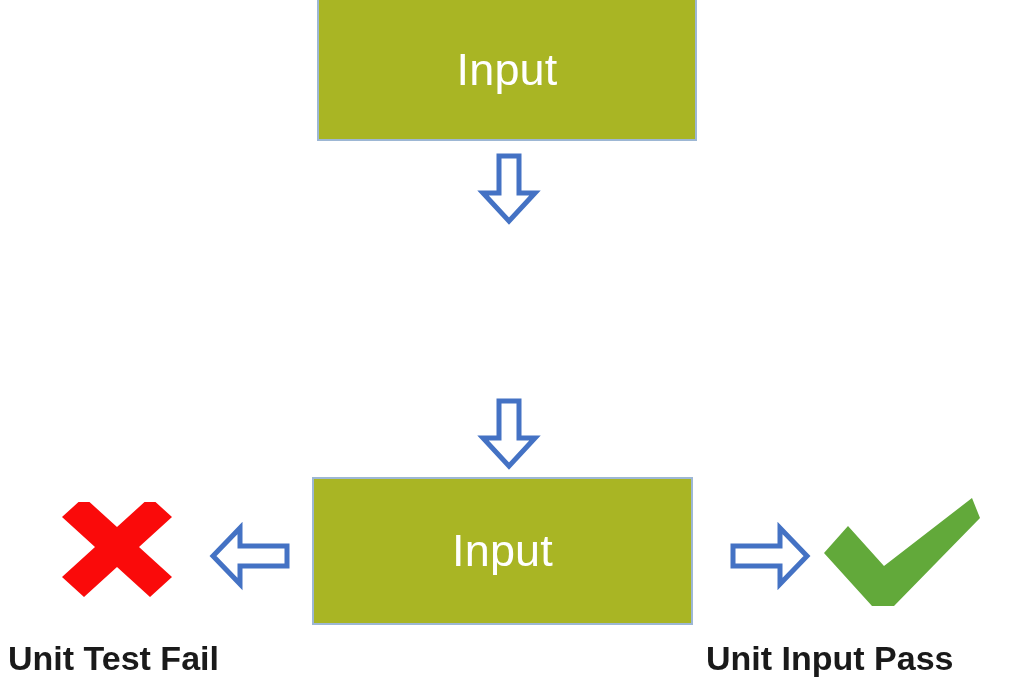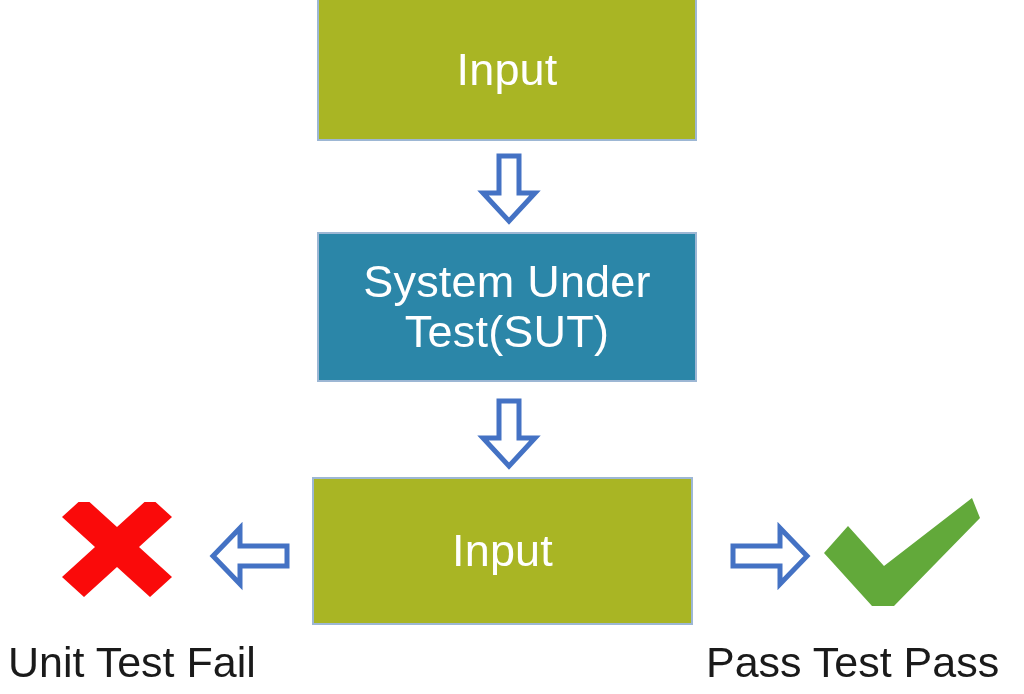--- a/index.html
+++ b/index.html
@@ -101,22 +101,22 @@
     width: 156px;
     height: 112px;
   }
   .mark-fail-path { fill: #FA0A0A; }
   .mark-pass-path { fill: #62A93A; }
 
   
   .caption {
     position: absolute;
     color: #1A1A1A;
-    font-size: 43px;
-    font-weight: 400;
+    font-size: 34px;
+    font-weight: 700;
     line-height: 1;
     white-space: nowrap;
   }
   #caption-fail { left: 8px;  top: 641px; }
   #caption-pass { left: 706px; top: 641px; }
 </style>
 </head>
 <body>
 
 <div id="canvas">
@@ -124,24 +124,20 @@
   <div class="proc-box" id="box-input">
     <span class="box-label">Input</span>
   </div>
 
   <div class="arrow" id="arrow-down-1">
     <svg viewBox="0 0 62 72" width="62" height="72" aria-hidden="true">
       <path class="arrow-path" d="M 21,3 L 41,3 L 41,40 L 57,40 L 31,68 L 5,40 L 21,40 Z"></path>
     </svg>
   </div>
 
-  <div class="proc-box" id="box-sut">
-    <span class="box-label">System Under
-Test(SUT)</span>
-  </div>
 
   <div class="arrow" id="arrow-down-2">
     <svg viewBox="0 0 62 72" width="62" height="72" aria-hidden="true">
       <path class="arrow-path" d="M 21,3 L 41,3 L 41,40 L 57,40 L 31,68 L 5,40 L 21,40 Z"></path>
     </svg>
   </div>
 
   <div class="proc-box" id="box-output">
     <span class="box-label">Input</span>
   </div>
@@ -165,15 +161,15 @@
   </div>
 
   <div id="mark-pass">
     <svg viewBox="0 0 156 112" width="156" height="112" aria-hidden="true">
       <path class="mark-pass-path" d="M 148,2 L 156,22 L 70,110 L 48,110 L 0,57 L 24,30 L 60,70 Z"></path>
     </svg>
   </div>
 
   <div class="caption" id="caption-fail">Unit Test Fail</div>
 
-  <div class="caption" id="caption-pass">Pass Test Pass</div>
+  <div class="caption" id="caption-pass">Unit Input Pass</div>
 
 </div>
 
 </body></html>

